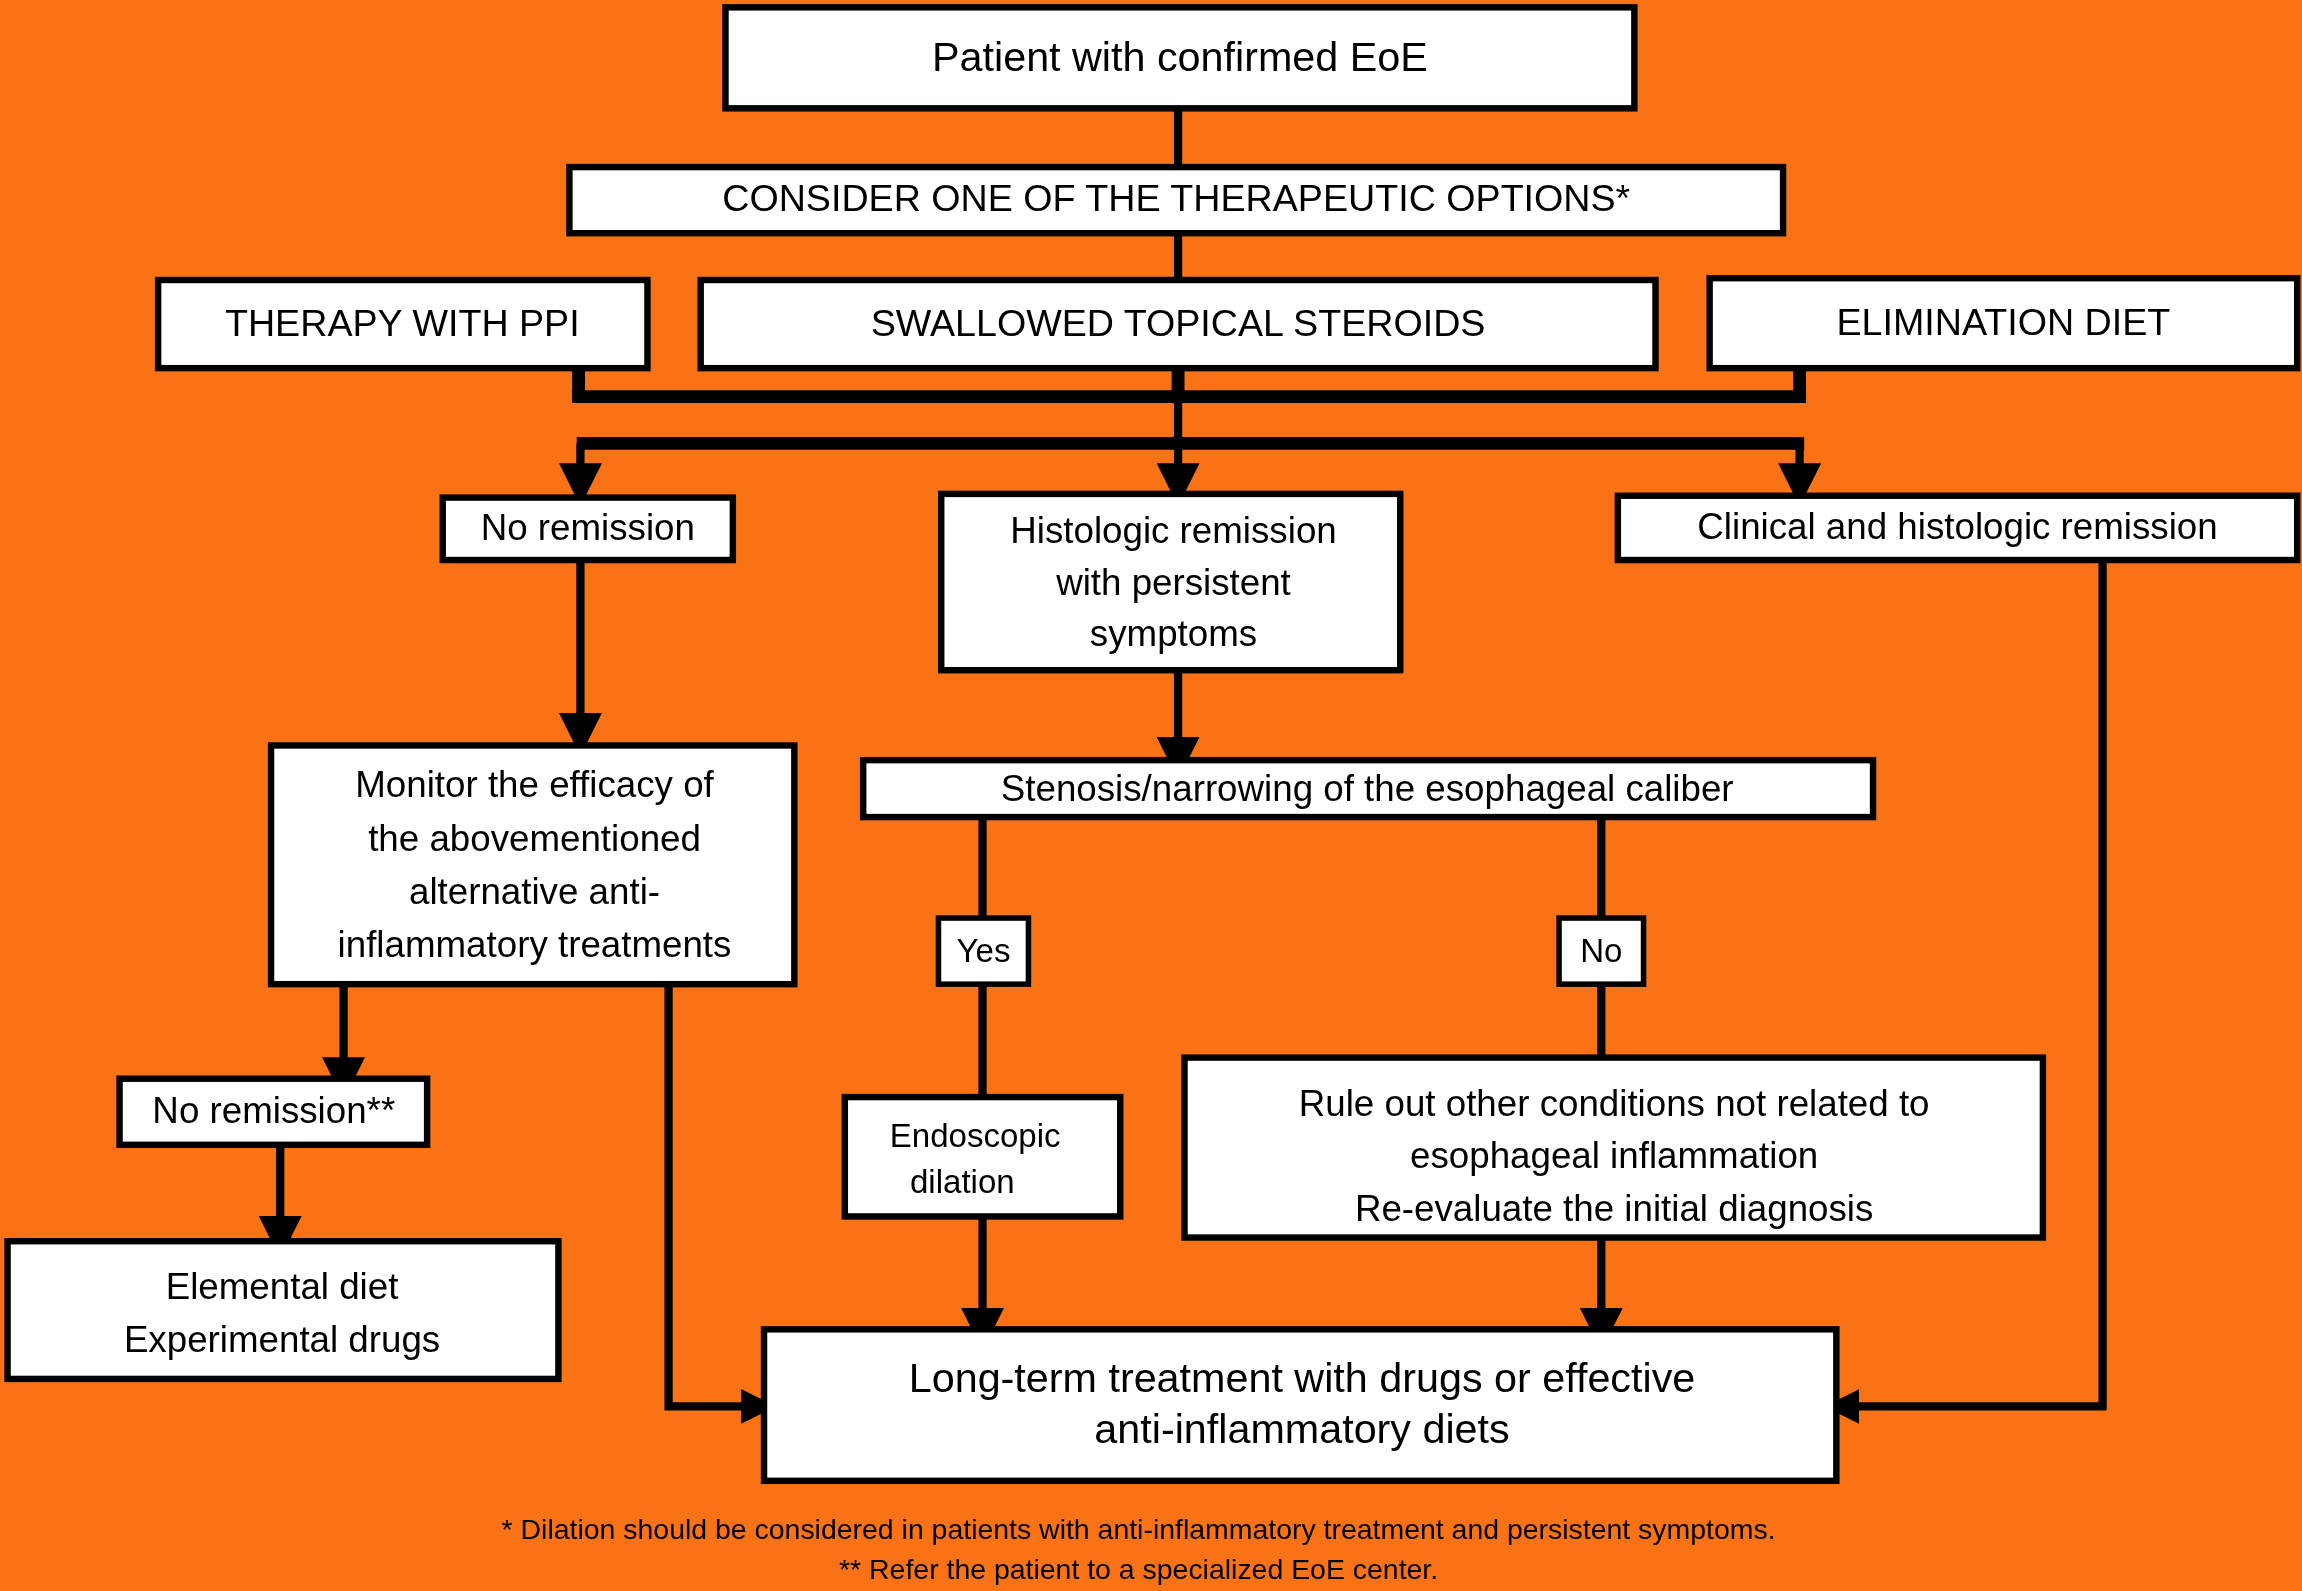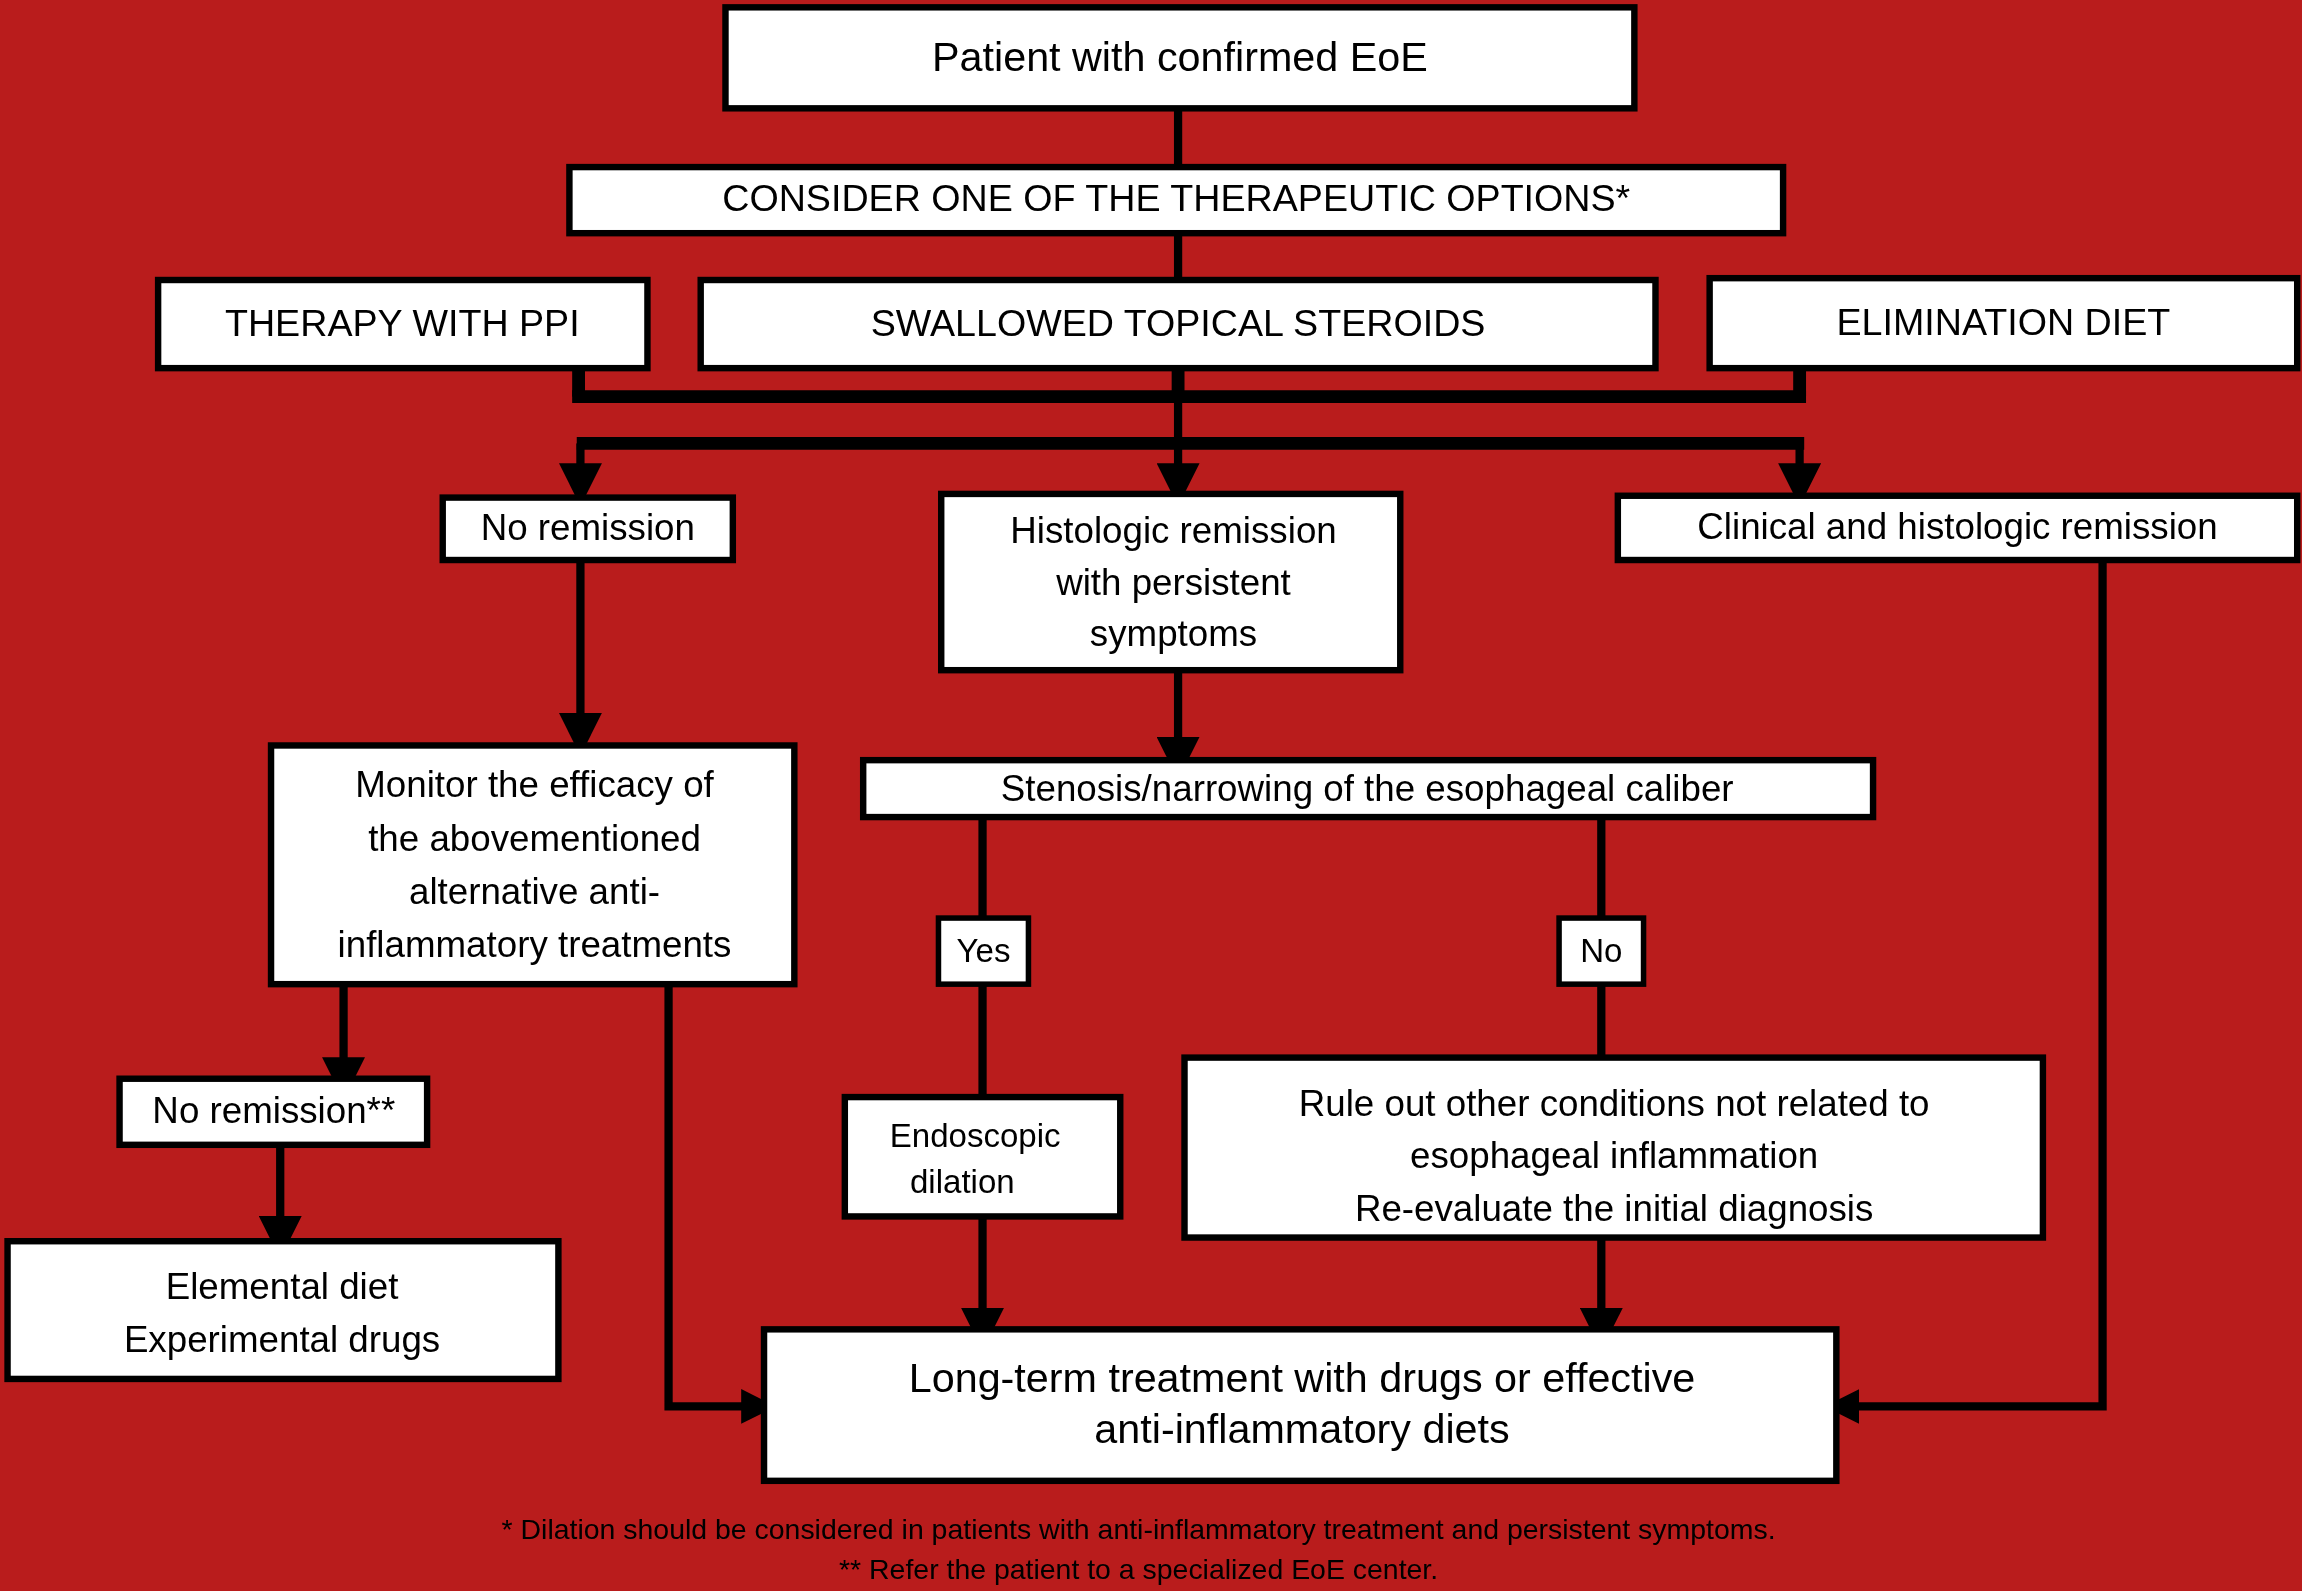--- a/index.html
+++ b/index.html
@@ -4,21 +4,21 @@
 <style>
   html, body {
     margin: 0;
     padding: 0;
     background: #ffffff;
   }
   #chart-root {
     position: relative;
     width: 2302px;
     height: 1591px;
-    background: #b91c1c;
+    background: #f97316;
     font-family: "Liberation Sans", sans-serif;
   }
   svg.flow {
     position: absolute;
     left: 0;
     top: 0;
     width: 2302px;
     height: 1591px;
     display: block;
   }

